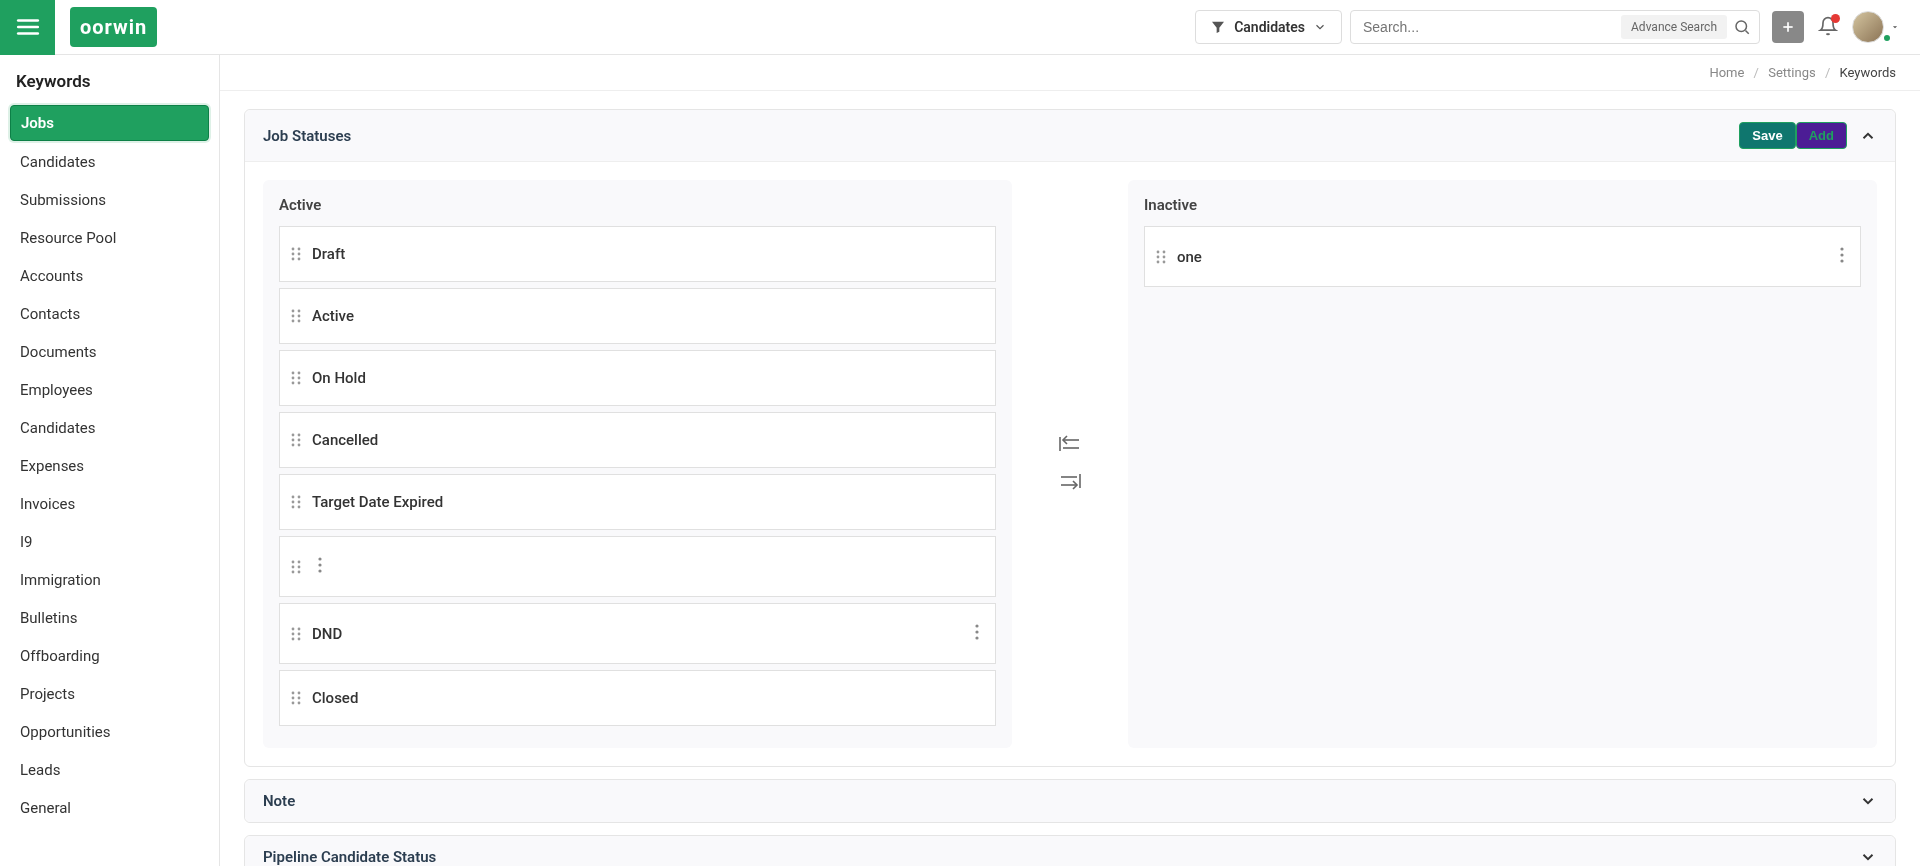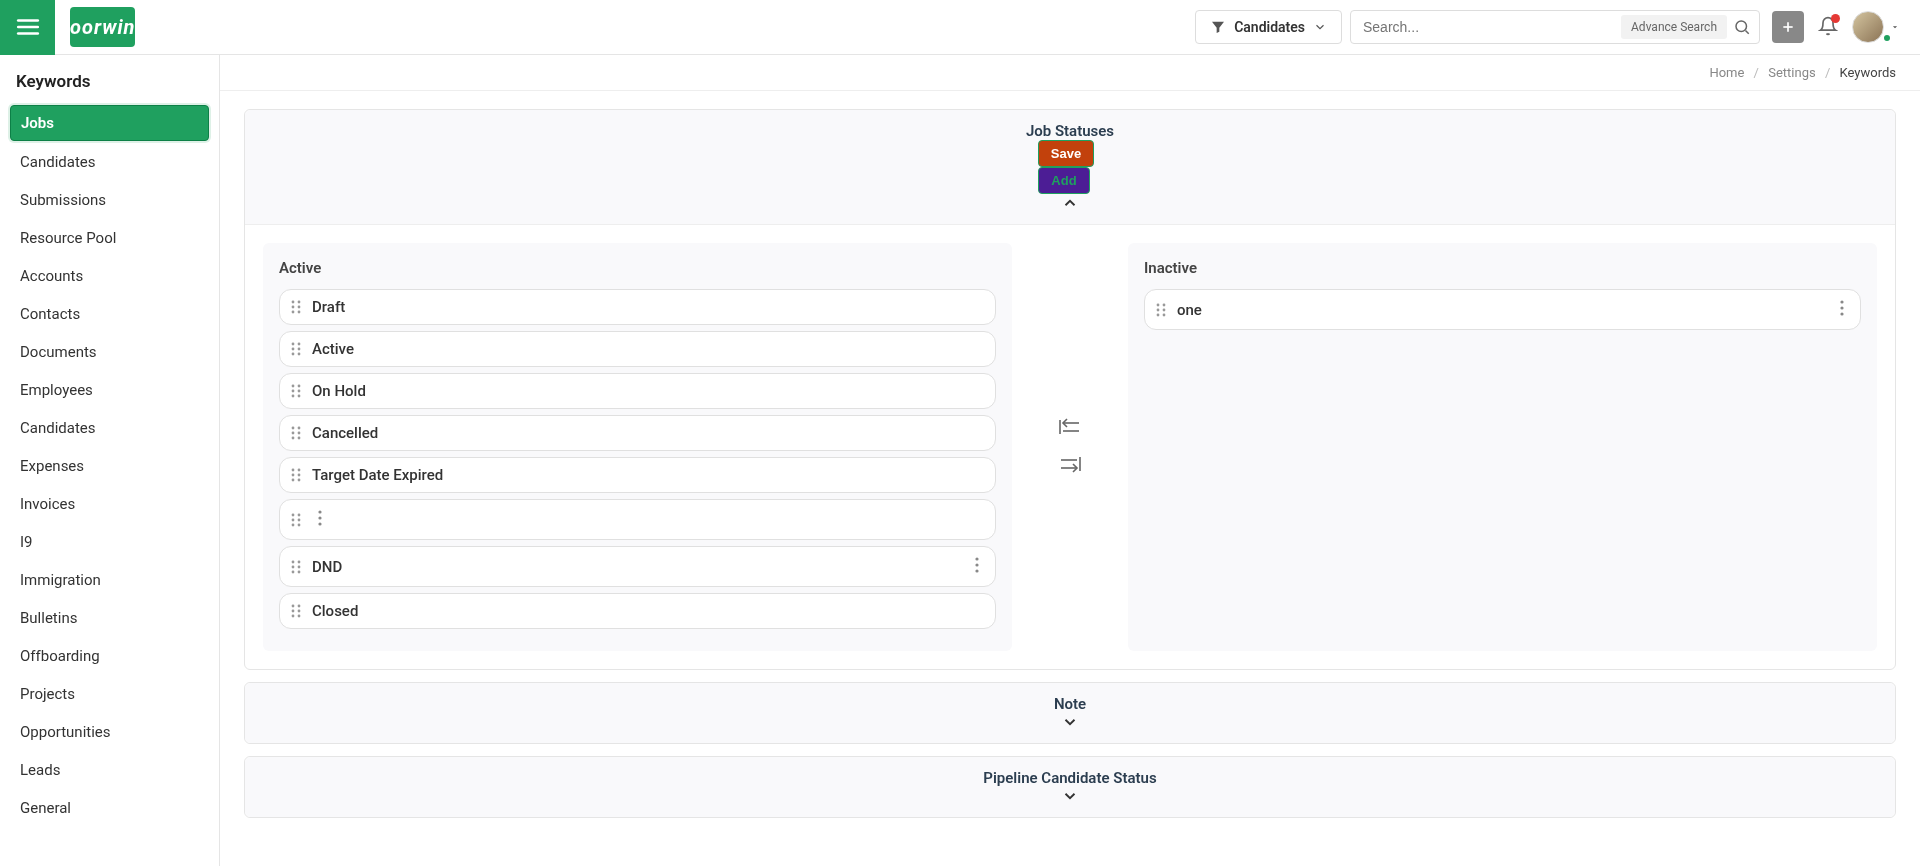--- a/index.html
+++ b/index.html
@@ -1,21 +1,21 @@
 <!DOCTYPE html>
 <html><head>
 <meta charset="utf-8">
 <style>
   * { box-sizing: border-box; margin: 0; padding: 0; }
   body { font-family: -apple-system, BlinkMacSystemFont, "Segoe UI", Roboto, Arial, sans-serif; font-size: 14px; color: #333; background: #fff; }
   
   
   .top-header { display: flex; align-items: center; height: 55px; border-bottom: 1px solid #e5e5e5; padding-right: 20px; }
   .hamburger-btn { width: 55px; height: 55px; background: #1fa05f; display: flex; align-items: center; justify-content: center; cursor: pointer; }
-  .logo-box { margin-left: 15px; padding: 8px 0; background: #1fa05f; border-radius: 4px; display: flex; align-items: center; font-style: italic; }
+  .logo-box { margin-left: 15px; padding: 8px 10px; background: #1fa05f; border-radius: 4px; display: flex; align-items: center; }
   .logo-text { color: #fff; font-weight: 700; font-size: 20px; letter-spacing: 1px; }
   .header-spacer { flex: 1; }
   .filter-dropdown { border: 1px solid #ddd; border-radius: 4px; padding: 8px 14px; display: flex; align-items: center; gap: 8px; cursor: pointer; font-weight: 600; color: #333; margin-right: 8px; }
   .search-wrap { display: flex; align-items: center; border: 1px solid #ddd; border-radius: 4px; width: 410px; padding: 4px 8px 4px 12px; }
   .search-input { flex: 1; border: none; outline: none; font-size: 14px; color: #555; }
   .adv-search { background: #f2f2f2; padding: 5px 10px; border-radius: 3px; font-size: 12px; color: #666; cursor: pointer; margin-right: 6px; }
   .header-icon-btn { width: 32px; height: 32px; border-radius: 4px; display: flex; align-items: center; justify-content: center; margin-left: 12px; cursor: pointer; }
   .header-icon-btn.plus { background: #888; }
   .notif-wrap { position: relative; margin-left: 14px; cursor: pointer; }
   .notif-dot { position: absolute; top: -2px; right: -2px; width: 9px; height: 9px; background: #e53935; border-radius: 50%; }
@@ -31,32 +31,32 @@
   .sidebar-item.active { background: #1fa05f; color: #fff; font-weight: 600; border: 1px solid #0d8047; box-shadow: 0 0 0 2px rgba(31,160,95,0.15); }
   
   .main { flex: 1; background: #fff; overflow-y: auto; }
   .breadcrumb { text-align: right; padding: 10px 24px; border-bottom: 1px solid #eee; font-size: 13px; color: #888; }
   .breadcrumb a { color: #888; text-decoration: none; cursor: pointer; }
   .breadcrumb .sep { margin: 0 6px; color: #bbb; }
   .breadcrumb .current { color: #444; }
   
   .content { padding: 18px 24px; }
   .panel { border: 1px solid #e5e5e5; border-radius: 6px; margin-bottom: 12px; background: #fff; }
-  .panel-header { display: flex; align-items: center; padding: 12px 18px; background: #f9f9fb; border-bottom: 1px solid #eee; border-radius: 6px 6px 0 0; flex-direction: column; }
+  .panel-header { display: flex; align-items: center; padding: 12px 18px; background: #f9f9fb; border-bottom: 1px solid #eee; border-radius: 6px 6px 0 0; }
   .panel-header.collapsed { border-bottom: none; border-radius: 6px; }
   .panel-title { font-weight: 600; color: #2c3e50; flex: 1; font-size: 15px; }
   .btn { padding: 5px 12px; border-radius: 4px; font-size: 13px; cursor: pointer; border: 1px solid transparent; }
-  .btn-save { background: #c2410c; color: #fff; border-color: #1fa05f; font-weight:600; margin-right: 8px; }
+  .btn-save { background: #0f766e; color: #fff; border-color: #1fa05f; font-weight:600; margin-right: 0; }
   .btn-add { background: #4c1d95; color: #1fa05f; border-color: #1fa05f; font-weight:600; margin-right: 12px; }
   .collapse-toggle { cursor: pointer; display: flex; align-items: center; }
   
   .panel-body { padding: 18px; display: flex; gap: 8px; align-items: stretch; }
   .col { flex: 1; background: #f9f9fb; border-radius: 6px; padding: 16px; }
   .col-title { font-weight: 600; color: #444; margin-bottom: 12px; font-size: 15px; }
-  .status-item { display: flex; align-items: center; background: #fff; border: 1px solid #e0e0e0; border-radius: 12px; padding: 8px 10px; margin-bottom: 6px; }
+  .status-item { display: flex; align-items: center; background: #fff; border: 1px solid #e0e0e0; border-radius: 0; padding: 18px 10px; margin-bottom: 6px; }
   .drag-handle { margin-right: 10px; cursor: grab; display:flex; align-items:center; }
   .status-label { flex: 1; font-size: 15px; color: #333; font-weight: 500; }
   .item-menu { cursor: pointer; padding: 2px 6px; }
   
   .transfer-col { width: 100px; display: flex; flex-direction: column; align-items: center; justify-content: center; gap: 14px; }
   .transfer-btn { cursor: pointer; }
 </style>
 </head>
 <body>
 

